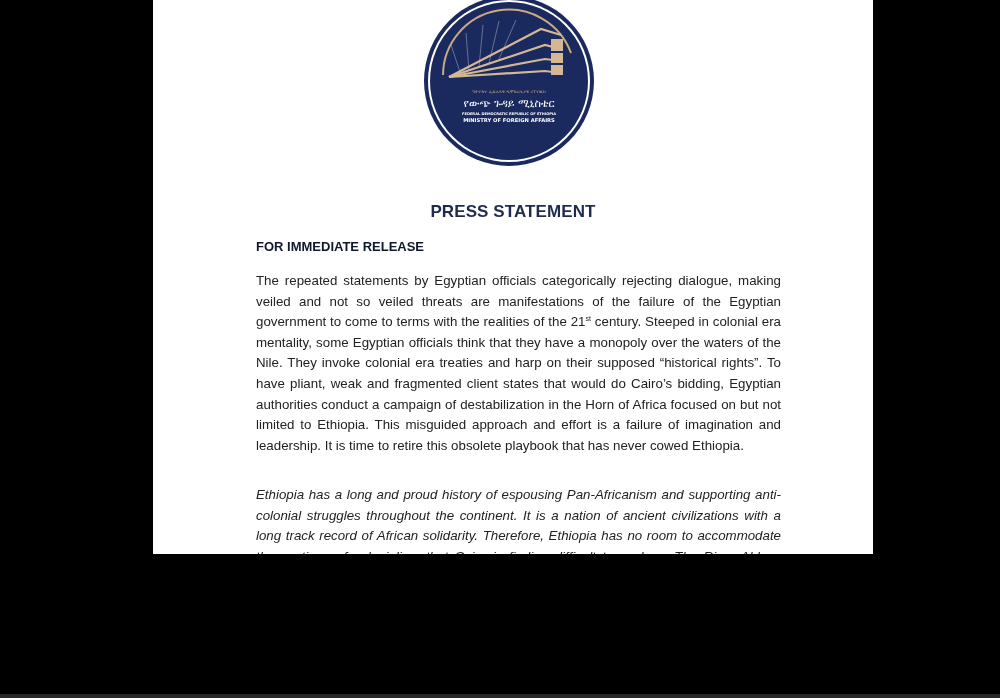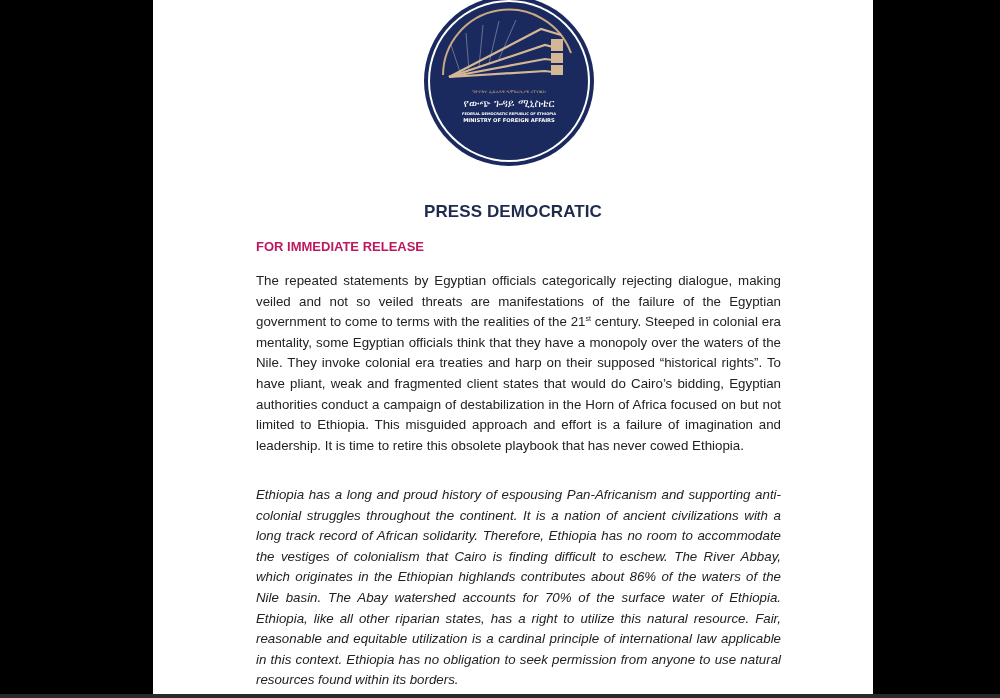--- a/index.html
+++ b/index.html
@@ -2,37 +2,37 @@
 <html><head>
   <meta charset="utf-8">
   <style>
     html, body { margin: 0; padding: 0; }
     body {
       width: 1000px; height: 698px; overflow: hidden;
       background: #000; position: relative;
       font-family: "Liberation Sans", "DejaVu Sans", sans-serif;
     }
     .page {
-      position: absolute; left: 153px; top: 0; width: 720px; height: 694px;
+      position: absolute; left: 153px; top: 0; width: 720px; height: 554px;
       background: #fff; overflow: hidden;
     }
     .bottom-bar {
       position: absolute; left: 0; top: 694px; width: 1000px; height: 4px;
       background: #2a2a2a;
     }
     .logo {
       position: absolute; left: 268px; top: -5px; width: 176px; height: 172px;
     }
     .title {
       position: absolute; left: 0; width: 720px; top: 202px; text-align: center;
       font-weight: bold; font-size: 17px; color: #1f2a4d; letter-spacing: 0.1px;
     }
     .release {
       position: absolute; left: 103px; top: 239px;
-      font-weight: bold; font-size: 13px; color: #be185d;
+      font-weight: bold; font-size: 13px; color: #0f172a;
     }
     .para {
       position: absolute; left: 103px; width: 525px;
       font-size: 13.3px; line-height: 20.6px; color: #222;
       text-align: justify;
     }
     .p1 { top: 271px; }
     .p2 { top: 485px; font-style: italic; }
     sup { font-size: 7px; line-height: 0; vertical-align: super; }
   </style>
@@ -66,21 +66,21 @@
       <rect x="130" y="44" width="12" height="12"></rect>
       <rect x="130" y="58" width="12" height="10"></rect>
       <rect x="130" y="70" width="12" height="10"></rect>
     </g>
     <text x="88" y="98" text-anchor="middle" font-size="4.5" fill="#c9a882" font-family="DejaVu Sans, sans-serif">ዒትዮጵያ ፌዴራላዊ ዲሞክራሲያዊ ሪፐብሊክ</text>
     <text x="88" y="112" text-anchor="middle" font-size="11" fill="#ffffff" font-family="DejaVu Sans, sans-serif">የውጭ ጉዳይ ሚኒስቴር</text>
     <text x="88" y="120" text-anchor="middle" font-size="3.6" fill="#ffffff" font-weight="bold" font-family="DejaVu Sans, sans-serif">FEDERAL DEMOCRATIC REPUBLIC OF ETHIOPIA</text>
     <text x="88" y="127" text-anchor="middle" font-size="5.2" fill="#ffffff" font-weight="bold" font-family="DejaVu Sans, sans-serif">MINISTRY OF FOREIGN AFFAIRS</text>
   </svg>
 
-  <div class="title">PRESS DEMOCRATIC</div>
+  <div class="title">PRESS STATEMENT</div>
   <div class="release">FOR IMMEDIATE RELEASE</div>
 
   <div class="para p1"><span>The repeated statements by Egyptian officials categorically rejecting dialogue, making veiled and not so veiled threats are manifestations of the failure of the Egyptian government to come to terms with the realities of the 21</span><sup>st</sup><span> century. Steeped in colonial era mentality, some Egyptian officials think that they have a monopoly over the waters of the Nile. They invoke colonial era treaties and harp on their supposed “historical rights”. To have pliant, weak and fragmented client states that would do Cairo’s bidding, Egyptian authorities conduct a campaign of destabilization in the Horn of Africa focused on but not limited to Ethiopia. This misguided approach and effort is a failure of imagination and leadership. It is time to retire this obsolete playbook that has never cowed Ethiopia.</span></div>
 
   <div class="para p2">Ethiopia has a long and proud history of espousing Pan-Africanism and supporting anti-colonial struggles throughout the continent. It is a nation of ancient civilizations with a long track record of African solidarity. Therefore, Ethiopia has no room to accommodate the vestiges of colonialism that Cairo is finding difficult to eschew. The River Abbay, which originates in the Ethiopian highlands contributes about 86% of the waters of the Nile basin. The Abay watershed accounts for 70% of the surface water of Ethiopia. Ethiopia, like all other riparian states, has a right to utilize this natural resource. Fair, reasonable and equitable utilization is a cardinal principle of international law applicable in this context. Ethiopia has no obligation to seek permission from anyone to use natural resources found within its borders.</div>
 </div>
 
 <div class="bottom-bar"></div>
 
 </body></html>

